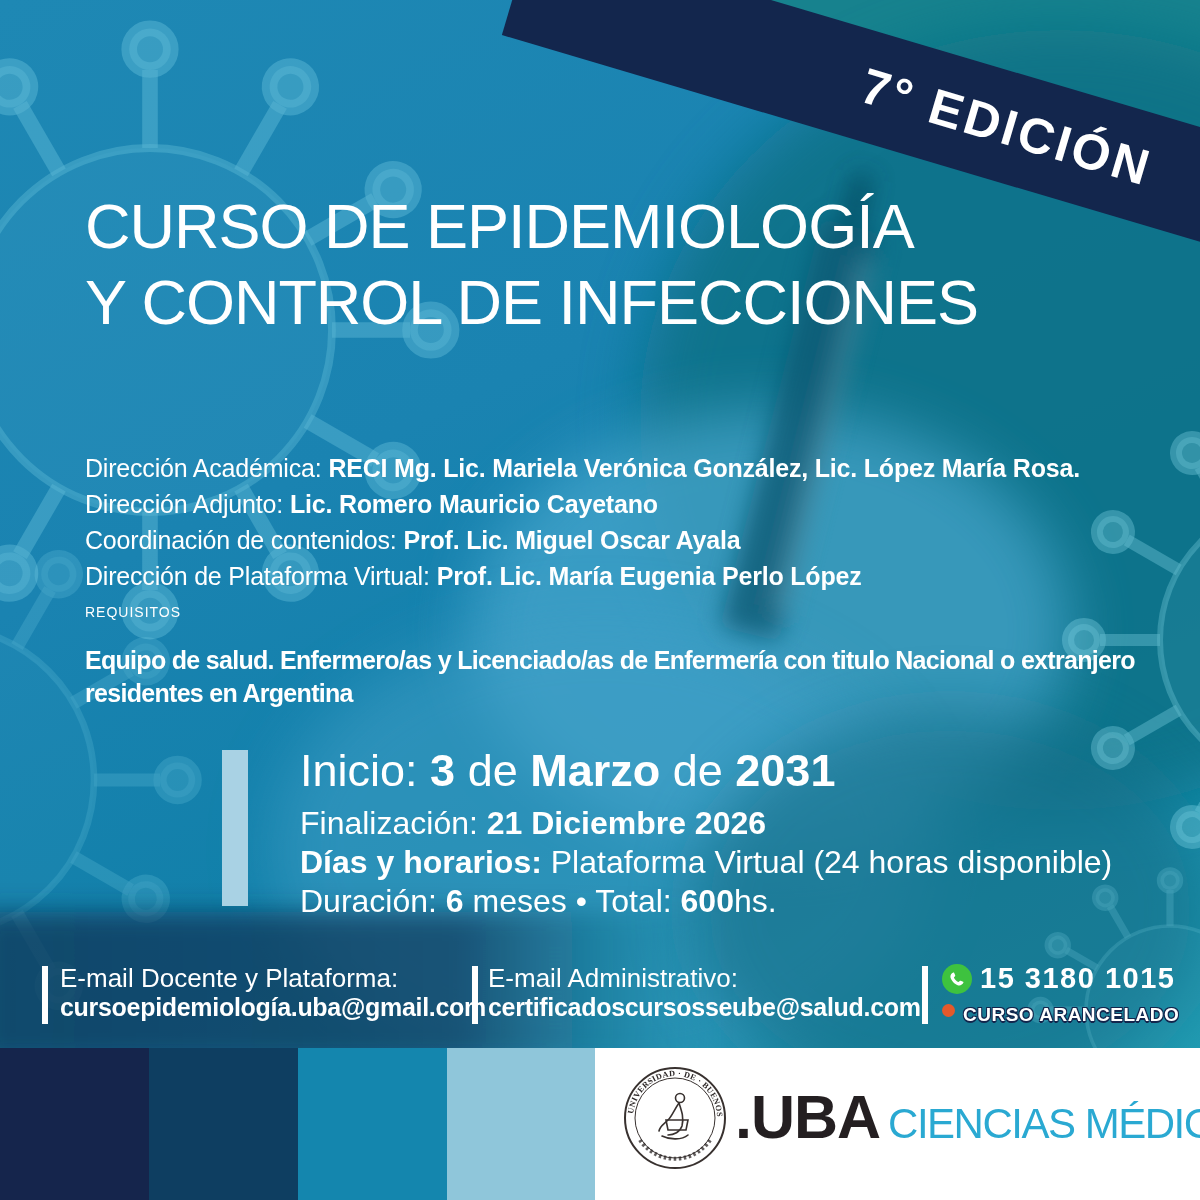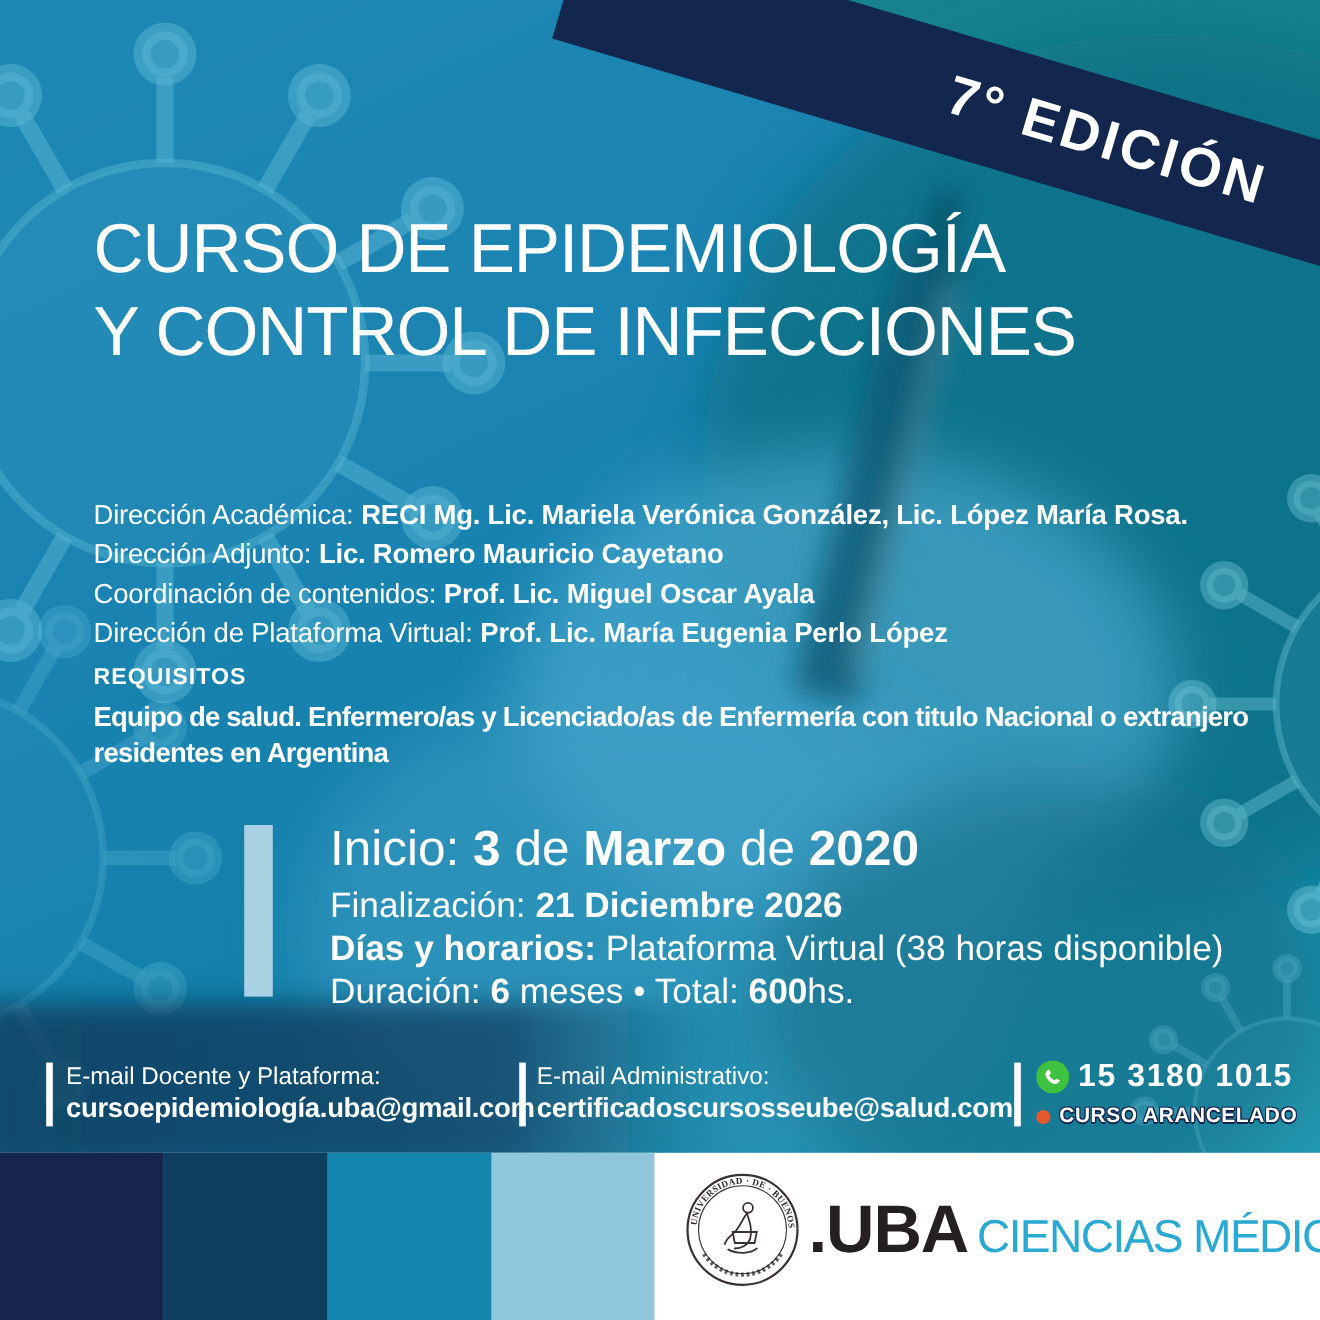--- a/index.html
+++ b/index.html
@@ -23,42 +23,42 @@
     font-size:63px;line-height:76px;letter-spacing:-1px;white-space:nowrap;}
 
   
   .staff{position:absolute;left:85px;top:450px;z-index:4;color:#ffffff;font-size:25px;line-height:36px;letter-spacing:-0.2px;}
   .staff-row{white-space:nowrap;}
   .staff .lbl{font-weight:400;margin-right:7px;}
   .staff .val{font-weight:700;}
 
   
   .reqs{position:absolute;left:85px;top:604px;z-index:4;color:#ffffff;}
-  .reqs-h{font-size:21px;font-weight:700;letter-spacing:1px;margin-bottom:8px;}
+  .reqs-h{font-size:14px;font-weight:400;letter-spacing:1px;margin-bottom:24px;}
   .reqs-b{font-size:25px;font-weight:700;line-height:33px;letter-spacing:-0.7px;white-space:nowrap;}
 
   
   .sched-bar{position:absolute;left:222px;top:750px;width:26px;height:156px;background:#a9d2e4;z-index:4;}
   .sched{position:absolute;left:300px;top:744px;z-index:4;color:#ffffff;white-space:nowrap;}
   .s-inicio{font-size:45px;line-height:54px;margin-bottom:6px;}
   .s-line{font-size:32px;line-height:39px;}
   .sched .r{font-weight:400;}
   .sched .b{font-weight:700;}
 
   
   .vbar{position:absolute;width:6px;height:58px;background:#ffffff;top:966px;z-index:4;}
   .vbar1{left:42px;} .vbar2{left:472px;} .vbar3{left:922px;}
   .contact{position:absolute;top:964px;z-index:4;color:#ffffff;}
   .contact1{left:60px;} .contact2{left:488px;}
-  .clabel{font-size:22px;font-weight:400;line-height:28px;}
+  .clabel{font-size:26px;font-weight:400;line-height:28px;}
   .cemail{font-size:25px;font-weight:700;line-height:31px;letter-spacing:-0.3px;}
   .contact3{left:942px;top:962px;}
   .phone-row{display:flex;align-items:center;gap:8px;}
   .phone-num{font-size:29px;font-weight:700;letter-spacing:1.5px;}
-  .fee-row{display:flex;align-items:center;gap:8px;margin-top:9px;}
+  .fee-row{display:flex;align-items:flex-start;gap:8px;margin-top:9px;}
   .fee-dot{width:13px;height:13px;border-radius:50%;background:#e4592b;flex:0 0 auto;}
   .fee-text{font-size:19px;font-weight:800;letter-spacing:0.5px;
     text-shadow:-1px -1px 0 #13264d,1px -1px 0 #13264d,-1px 1px 0 #13264d,1px 1px 0 #13264d,0 2px 0 #13264d;}
 
   
   .footer{position:absolute;left:0;top:1048px;width:1200px;height:152px;background:#ffffff;z-index:6;}
   .sq{position:absolute;top:0;height:152px;width:149px;}
   .sq1{left:0;background:#15254c;}
   .sq2{left:149px;background:#0e3e61;}
   .sq3{left:298px;background:#1486ae;}
@@ -197,29 +197,29 @@
   </div>
 
   <div class="sched-bar"></div>
   <div class="sched">
     <div class="s-inicio">
       <span class="r">Inicio:</span>
       <span class="b">3</span>
       <span class="r">de</span>
       <span class="b">Marzo</span>
       <span class="r">de</span>
-      <span class="b">2020</span>
+      <span class="b">2031</span>
     </div>
     <div class="s-line">
       <span class="r">Finalización:</span>
       <span class="b">21 Diciembre 2026</span>
     </div>
     <div class="s-line">
       <span class="b">Días y horarios:</span>
-      <span class="r">Plataforma Virtual (38 horas disponible)</span>
+      <span class="r">Plataforma Virtual (24 horas disponible)</span>
     </div>
     <div class="s-line">
       <span class="r">Duración:</span>
       <span class="b">6</span>
       <span class="r">meses</span>
       <span class="r">•</span>
       <span class="r">Total:</span>
       <span class="b">600</span><span class="r">hs.</span>
     </div>
   </div>

